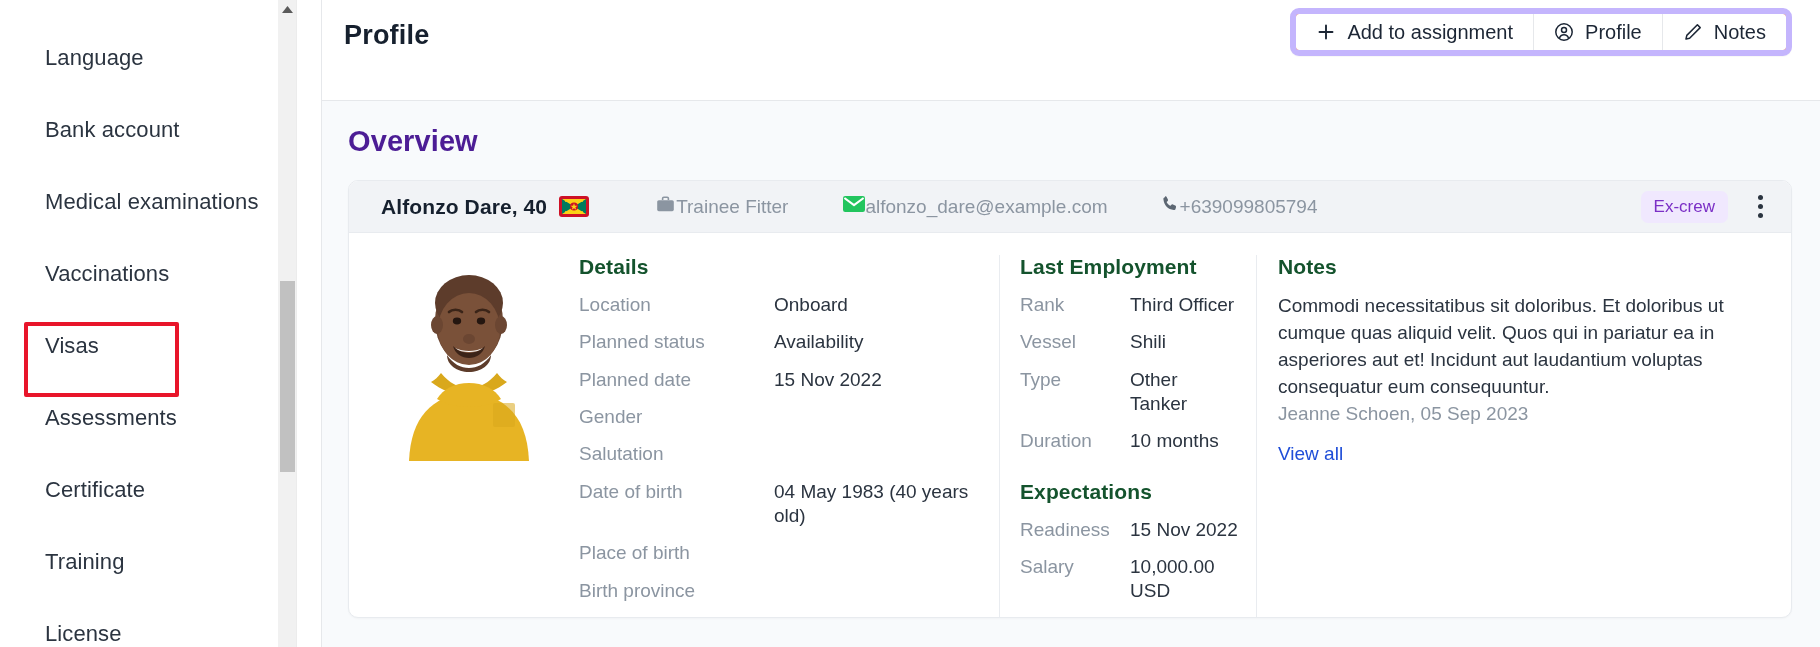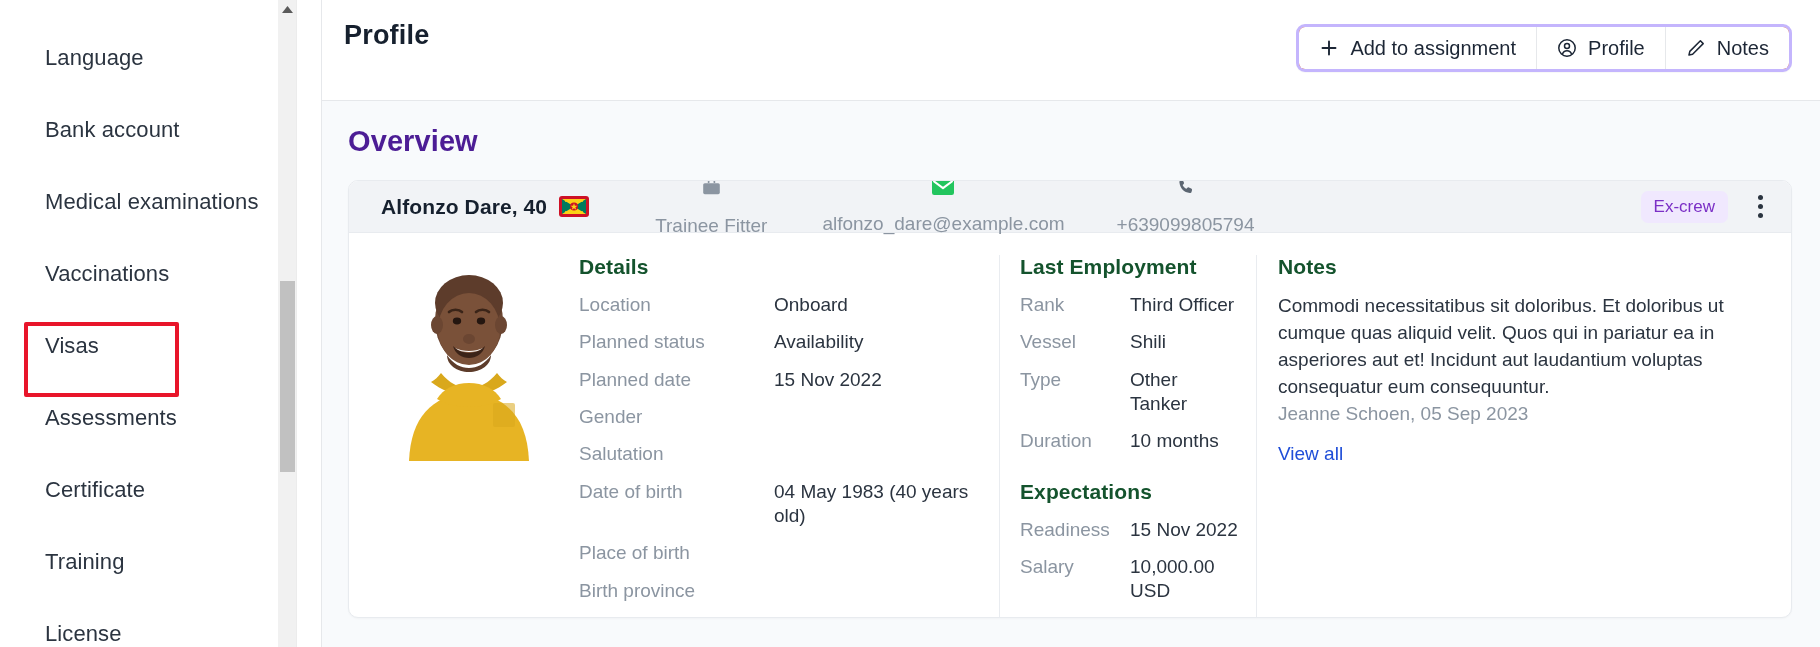--- a/index.html
+++ b/index.html
@@ -85,23 +85,23 @@
   }
   .page-title {
     font-size: 27px;
     font-weight: 600;
     color: #16202e;
     margin-top: 20px;
     letter-spacing: .2px;
   }
   .actions {
     position: absolute;
-    right: 28px; top: 24px;
+    right: 28px; top: 8px;
     display: flex;
-    border: 3px solid #c4b5fd;
+    border: 6px solid #c4b5fd;
     border-radius: 9px;
     background: #b91c1c;
     overflow: hidden;
     height: 48px;
     box-shadow: 0 1px 1px rgba(16,24,40,.03);
   }
   .action-btn {
     display: flex; align-items: center; gap: 11px;
     padding: 0 20px;
     font-size: 20px;
@@ -149,24 +149,23 @@
   }
   .flag {
     width: 30px; height: 21px;
     margin-left: 12px;
     border-radius: 3px;
     display: inline-block;
     overflow: hidden;
     flex: 0 0 auto;
   }
   .head-meta {
-    display: flex; align-items: center; gap: 12px;
+    display: flex; align-items: center; 
     font-size: 19px;
     color: #8b95a1;
-    flex-direction: column;
   }
   .head-meta.m1 { margin-left: 66px; }
   .head-meta.m2 { margin-left: 55px; }
   .head-meta.m3 { margin-left: 52px; }
   .badge {
     background: #f0e8fe;
     color: #7b2fc6;
     font-size: 17px;
     padding: 6px 13px;
     border-radius: 7px;

